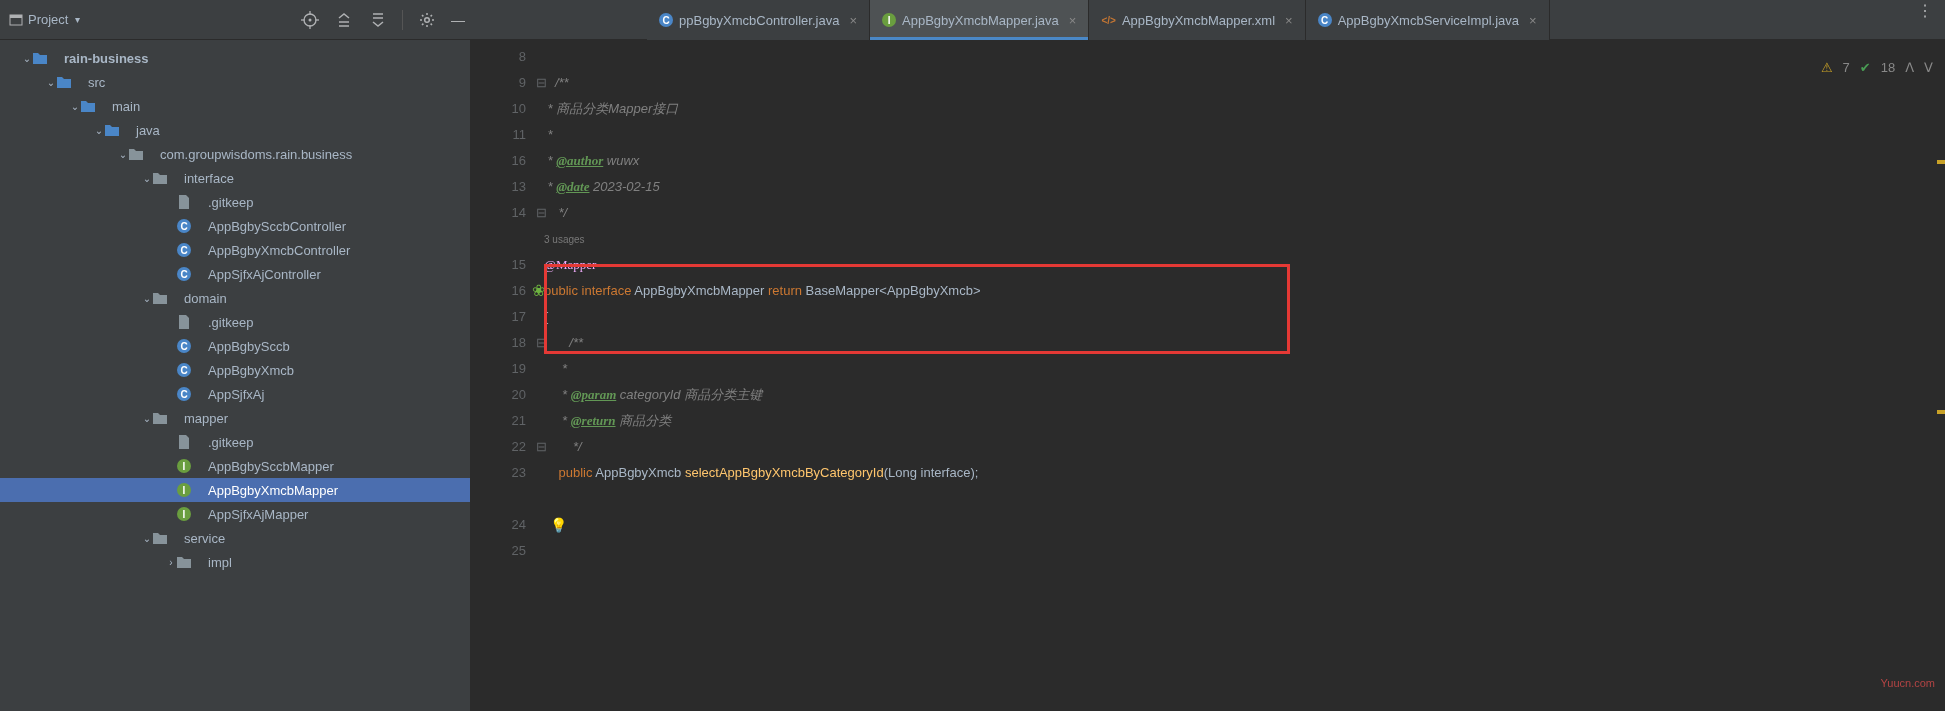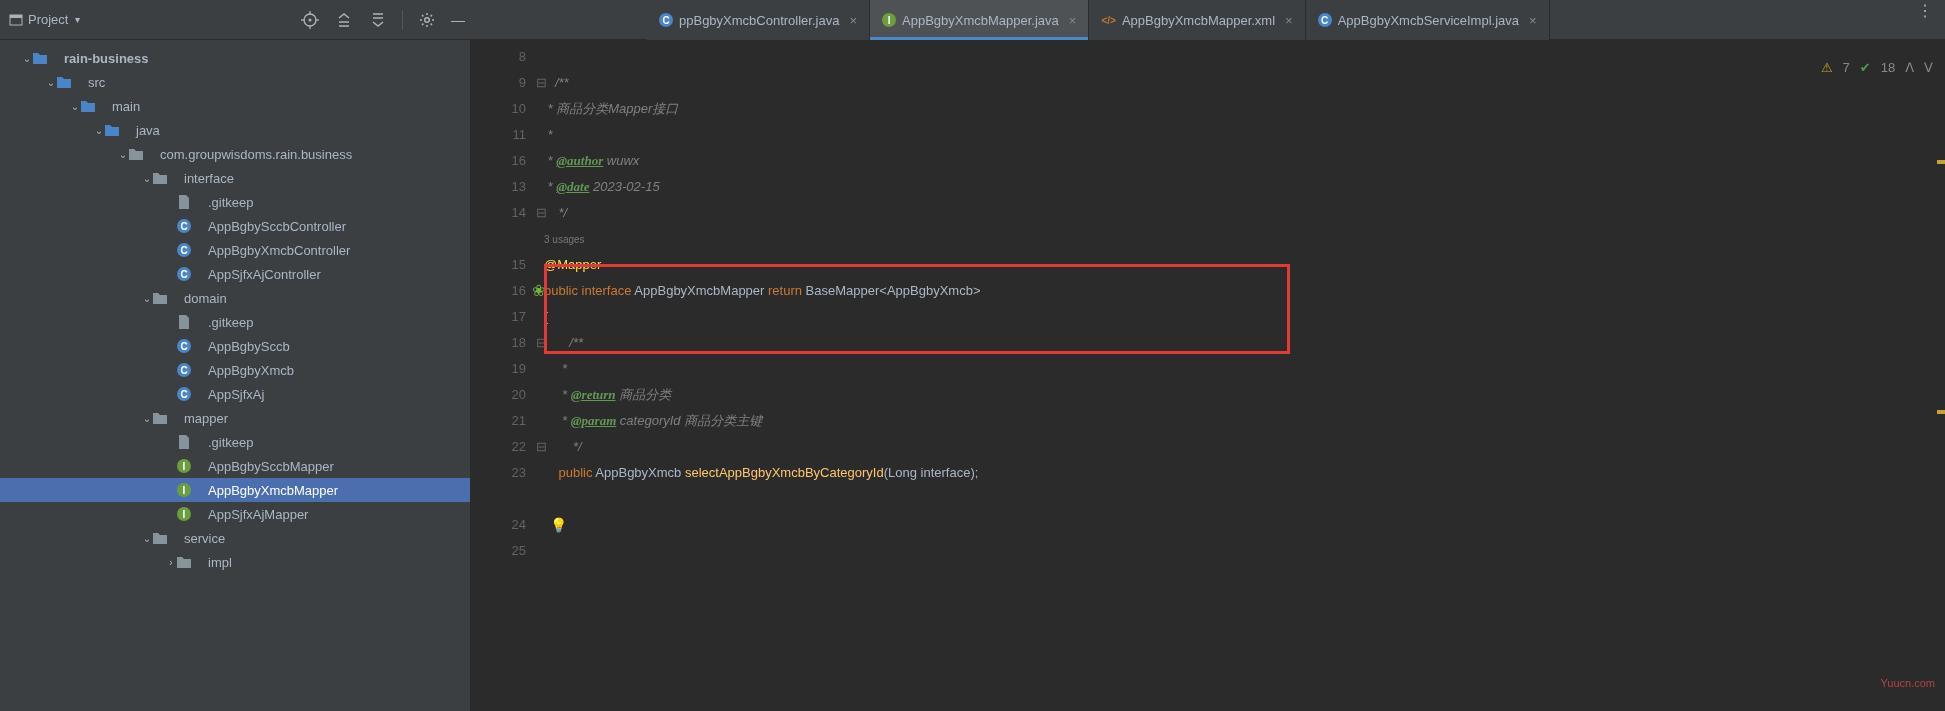--- a/index.html
+++ b/index.html
@@ -18,21 +18,21 @@
 .tree-row.selected { background: #4b6eaf; color: #fff; }
 .tree-label { margin-left: 16px; white-space: nowrap; }
 .chevron { width: 10px; display: inline-flex; justify-content: center; color: #a9b7c6; font-size: 10px; }
 .folder-ico, .file-ico { width: 16px; height: 16px; display: inline-flex; align-items: center; justify-content: center; }
 .editor { flex: 1; display: flex; background: #2b2b2b; position: relative; font-family: 'JetBrains Mono','Consolas',monospace; }
 .gutter { width: 74px; text-align: right; padding-right: 18px; color: #606366; line-height: 26px; padding-top: 4px; font-size: 14px; }
 .code { flex: 1; line-height: 26px; padding-top: 4px; font-size: 15px; position: relative; }
 .ln { height: 26px; white-space: pre; }
 .cmt { color: #808080; font-style: italic; }
 .tag { color: #629755; font-style: italic; text-decoration: underline; font-weight: bold; font-family: Liberation Serif, serif; }
-.ann { color: #fde047; }
+.ann { color: #f0abfc; font-family: Liberation Serif, serif; }
 .kw { color: #cc7832; }
 .nm { color: #a9b7c6; }
 .fn { color: #ffc66d; }
 .usages { color: #787878; font-size: 10px; }
 .hl-box { position: absolute; border: 3px solid #e53935; top: 224px; left: 0; width: 746px; height: 90px; pointer-events: none; }
 .inspections { position: absolute; top: 20px; right: 12px; display: flex; gap: 10px; align-items: center; color: #888; font-size: 13px; }
 .warn-ico { color: #c9a227; }
 .check-ico { color: #499c54; }
 .icon { width: 16px; height: 16px; display: inline-flex; align-items: center; justify-content: center; }
 .tool-ico { color: #afb1b3; font-size: 16px; width: 20px; height: 20px; display: inline-flex; align-items: center; justify-content: center; cursor: pointer; }
@@ -332,22 +332,22 @@
         <div class="ln"><span class="cmt"> *</span></div>
         <div class="ln"><span class="cmt"> * <span class="tag">@author</span> wuwx</span></div>
         <div class="ln"><span class="cmt"> * <span class="tag">@date</span> 2023-02-15</span></div>
         <div class="ln"><span class="fold">⊟</span><span class="cmt"> */</span></div>
         <div class="ln"><span class="usages">3 usages</span></div>
         <div class="ln"><span class="ann">@Mapper</span></div>
         <div class="ln"><span class="kw">public interface </span><span class="nm">AppBgbyXmcbMapper </span><span class="kw">return </span><span class="nm">BaseMapper&lt;AppBgbyXmcb&gt;</span></div>
         <div class="ln"><span class="nm">{</span></div>
         <div class="ln"><span class="fold">⊟</span>    <span class="cmt">/**</span></div>
         <div class="ln">    <span class="cmt"> *</span></div>
+        <div class="ln">    <span class="cmt"> * <span class="tag">@param</span> categoryId 商品分类主键</span></div>
         <div class="ln">    <span class="cmt"> * <span class="tag">@return</span> 商品分类</span></div>
-        <div class="ln">    <span class="cmt"> * <span class="tag">@param</span> categoryId 商品分类主键</span></div>
         <div class="ln"><span class="fold">⊟</span>    <span class="cmt"> */</span></div>
         <div class="ln">    <span class="kw">public </span><span class="nm">AppBgbyXmcb </span><span class="fn">selectAppBgbyXmcbByCategoryId</span><span class="nm">(Long interface);</span></div>
         <div class="ln"></div>
         <div class="hl-box"></div>
     </div>
     <div class="inspections">
       <span class="warn-ico">⚠</span>
       <span>7</span>
       <span class="check-ico">✔</span>
       <span>18</span>

